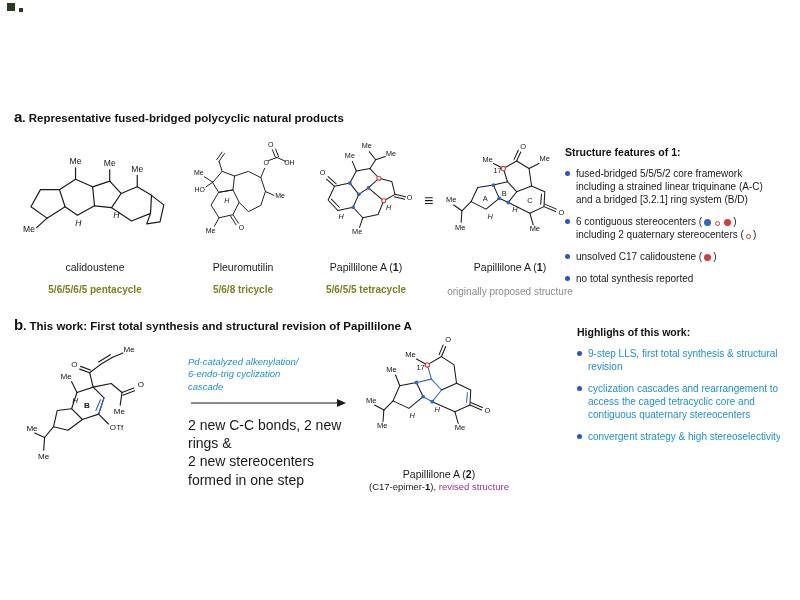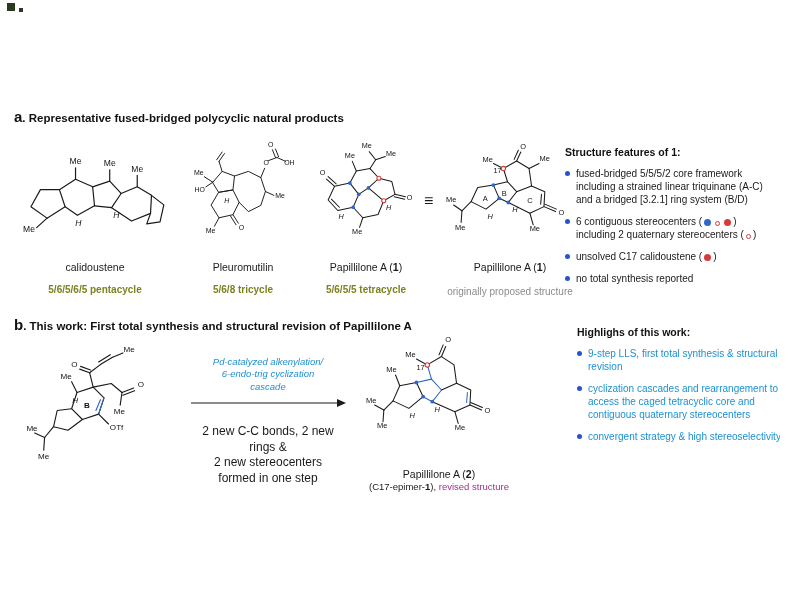--- a/index.html
+++ b/index.html
@@ -25,23 +25,23 @@
   .sidebox{position:absolute}
   .sbtitle{font-size:10.5px;font-weight:700;margin-bottom:9px;color:#111}
   .bullet{display:flex;gap:6px;margin-bottom:9px;font-size:10px;line-height:1.3}
   .bullet .dot{flex:0 0 auto;width:5px;height:5px;border-radius:50%;background:#2753cc;margin-top:4px}
   .btext{color:#1a1a1a}
   .highlights .btext{color:#1e90cf}
   .mk{display:inline-block;border-radius:50%;margin:0 2px;vertical-align:-1px}
   .mk.bdot{width:7px;height:7px;background:#2e66c9}
   .mk.rdot{width:7px;height:7px;background:#d63b3b}
   .mk.rring{width:5px;height:5px;border:1.6px solid #d63b3b;background:#fff}
-  .rxn{position:absolute;text-align:center}
+  .rxn{position:absolute;text-align:left}
   .cond{font-size:9.5px;font-style:italic;color:#1e90cf;line-height:1.3}
-  .dets{font-size:12px;color:#1a1a1a;line-height:1.3;margin-top:16px}
+  .dets{font-size:14px;color:#1a1a1a;line-height:1.3;margin-top:8px}
   .arrow-svg{display:block;margin:5px auto 0}
   .prod-cap{font-size:10.5px;margin-top:12px}
   .prod-sub{font-size:9.5px;margin-top:1px}
 </style>
 </head>
 <body>
 
 <div class="page">
 
   <div class="corner-mark"></div>

